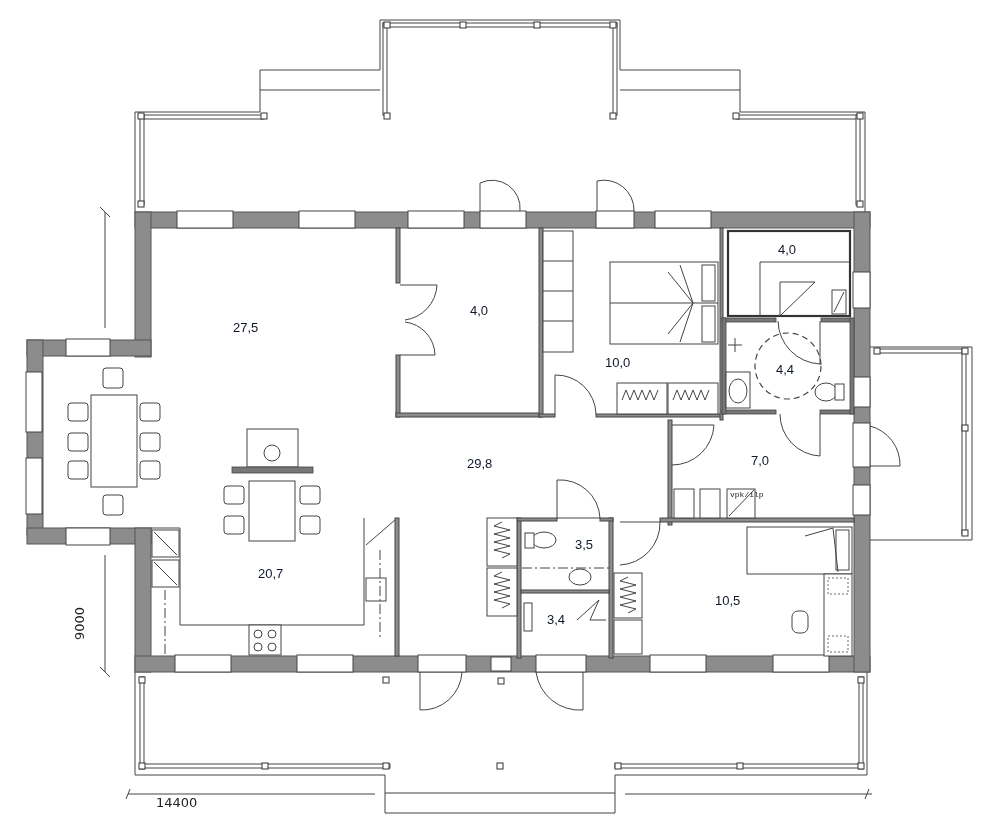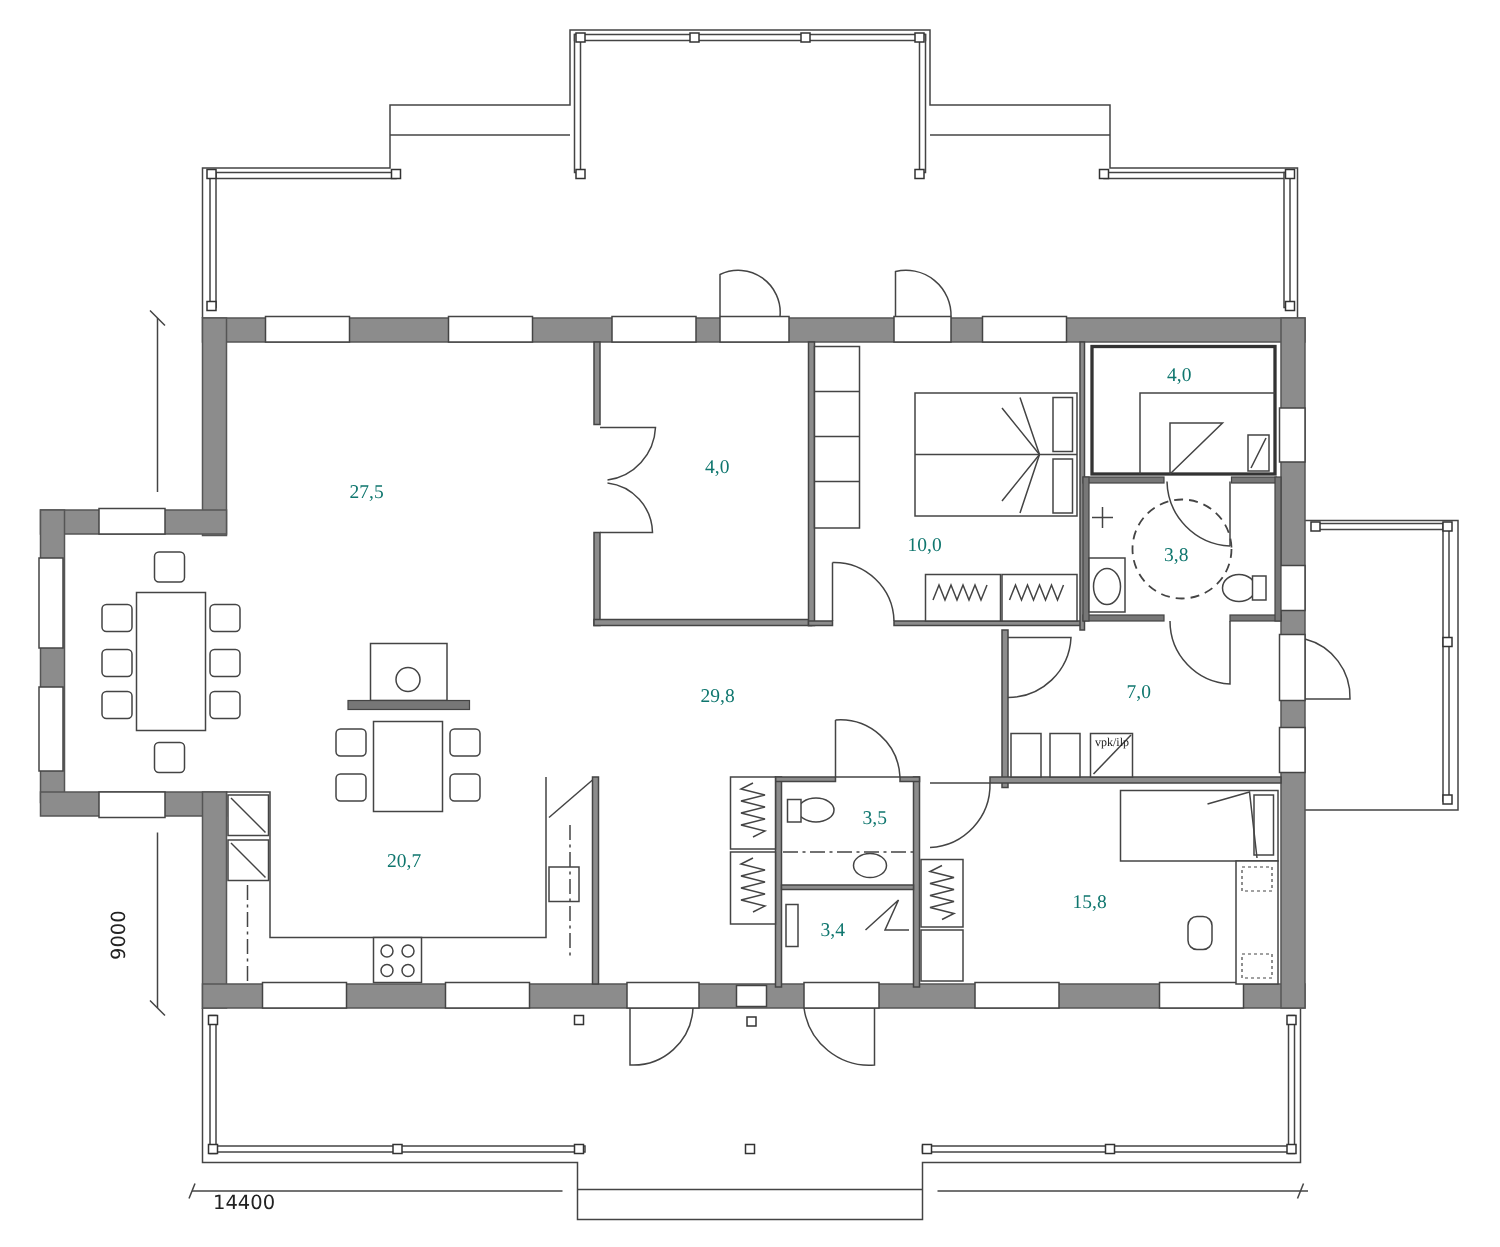--- a/index.html
+++ b/index.html
@@ -8,23 +8,23 @@
   .wall{fill:#8c8c8c;stroke:#555;stroke-width:1;}
   .thin{fill:none;stroke:#333;stroke-width:1.3;}
   .line{fill:none;stroke:#444;stroke-width:1;}
   .iwall{fill:#8c8c8c;stroke:#444;stroke-width:1;}
   .win{fill:#fff;stroke:#444;stroke-width:1;}
   .furn{fill:#fff;stroke:#444;stroke-width:1;}
   .dash{fill:none;stroke:#444;stroke-width:1.2;stroke-dasharray:6 4;}
   .dashdot{fill:none;stroke:#444;stroke-width:1;stroke-dasharray:10 3 2 3;}
   .post{fill:#fff;stroke:#333;stroke-width:1;}
   .hatch{fill:#777;stroke:#444;stroke-width:0.8;}
-  .lbl{position:absolute;font-size:13px;color:#0f766e;font-family:Liberation Serif, serif;white-space:nowrap;}
+  .lbl{position:absolute;font-size:13px;color:#0f172a;font-family:Liberation Sans, sans-serif;white-space:nowrap;}
   .dim{position:absolute;font-size:13px;color:#222;font-family:"DejaVu Sans",sans-serif;}
-  .small{position:absolute;font-size:8px;color:#222;font-family:Liberation Serif, serif;}
+  .small{position:absolute;font-size:8px;color:#222;font-family:Liberation Mono, monospace;}
 </style>
 </head>
 <body>
 
 <svg width="1000" height="831" viewBox="0 0 1000 831">
 
   <g>
     <polyline class="line" points="135,212 135,112 260,112 260,70 380,70 380,20 620,20 620,70 740,70 740,112 865,112 865,212"></polyline>
     <line class="line" x1="260" y1="90" x2="380" y2="90"></line>
     <line class="line" x1="620" y1="90" x2="740" y2="90"></line>
@@ -285,23 +285,23 @@
     <line class="line" x1="625" y1="794" x2="872" y2="794"></line>
     <line class="line" x1="130" y1="789" x2="126" y2="799"></line>
     <line class="line" x1="869" y1="789" x2="865" y2="799"></line>
   </g>
 </svg>
 
 <div class="lbl" style="left:233px;top:320px">27,5</div>
 <div class="lbl" style="left:470px;top:303px">4,0</div>
 <div class="lbl" style="left:605px;top:355px">10,0</div>
 <div class="lbl" style="left:778px;top:242px">4,0</div>
-<div class="lbl" style="left:776px;top:362px">3,8</div>
+<div class="lbl" style="left:776px;top:362px">4,4</div>
 <div class="lbl" style="left:751px;top:453px">7,0</div>
 <div class="lbl" style="left:467px;top:456px">29,8</div>
 <div class="lbl" style="left:258px;top:566px">20,7</div>
 <div class="lbl" style="left:575px;top:537px">3,5</div>
 <div class="lbl" style="left:547px;top:612px">3,4</div>
-<div class="lbl" style="left:715px;top:593px">15,8</div>
-
-<div class="dim" style="left:142px;top:795px">14400</div>
+<div class="lbl" style="left:715px;top:593px">10,5</div>
+
+<div class="dim" style="left:156px;top:795px">14400</div>
 <div class="dim" style="left:72px;top:640px;transform:rotate(-90deg);transform-origin:left top">9000</div>
 <div class="small" style="left:730px;top:490px">vpk/ilp</div>
 
 </body></html>

